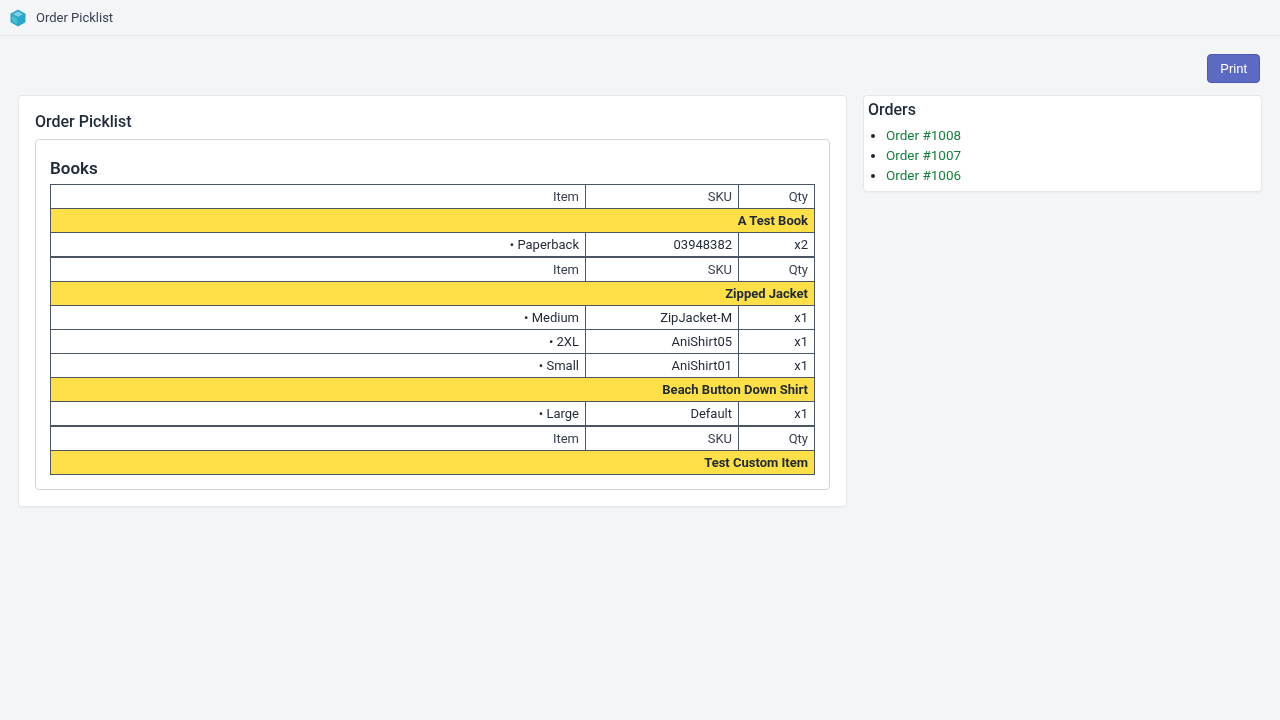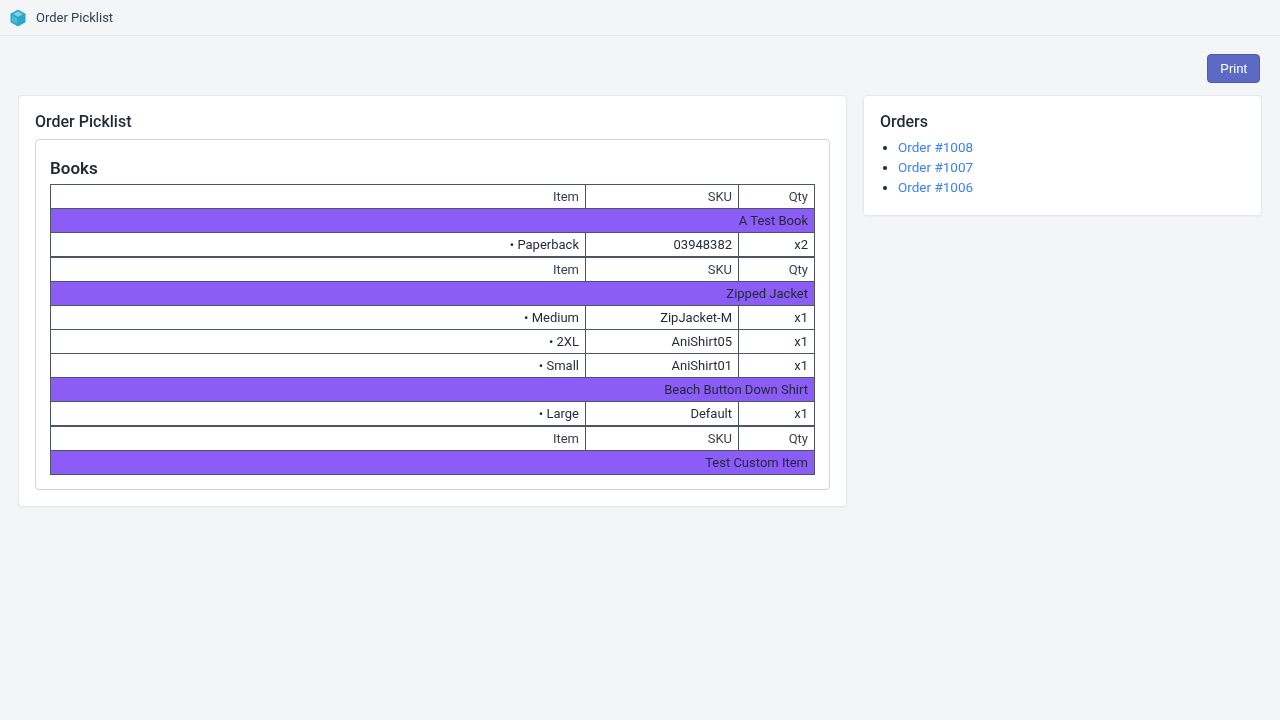--- a/index.html
+++ b/index.html
@@ -57,21 +57,21 @@
     border: 1px solid #e5e7eb;
     border-radius: 4px;
     box-shadow: 0 1px 2px rgba(0,0,0,0.04);
   }
   .card-main {
     flex: 0 0 813px;
     padding: 16px;
   }
   .card-side {
     flex: 1;
-    padding: 16px;
+    padding: 4px;
   }
   .card-title {
     font-size: 16px;
     font-weight: 500;
     margin-bottom: 8px;
   }
   .picklist-wrap {
     border: 1px solid #d1d5db;
     border-radius: 4px;
     padding: 14px;
@@ -92,36 +92,36 @@
     padding: 4px 6px;
     font-size: 13px;
     text-align: right;
     font-weight: 400;
   }
   table.pick th { color: #374151; }
   col.col-item { width: 535px; }
   col.col-sku  { width: 153px; }
   col.col-qty  { width: 76px; }
   tr.group td {
-    background: #8b5cf6;
-    font-weight: 400;
+    background: #fde047;
+    font-weight: 700;
     margin-top: 48px;
   }
   tr.variant td.variant-name::before {
     content: "• ";
     margin-left: 4px;
   }
   .orders-list {
     list-style: disc;
     padding-left: 18px;
     margin-top: 6px;
   }
   .orders-list li { margin: 4px 0; }
   .orders-list a {
-    color: #3b82f6;
+    color: #15803d;
     text-decoration: none;
     cursor: pointer;
     font-size: 13.5px;
   }
 </style>
 </head>
 <body>
 
 <div class="topbar">
   <span class="app-icon">

